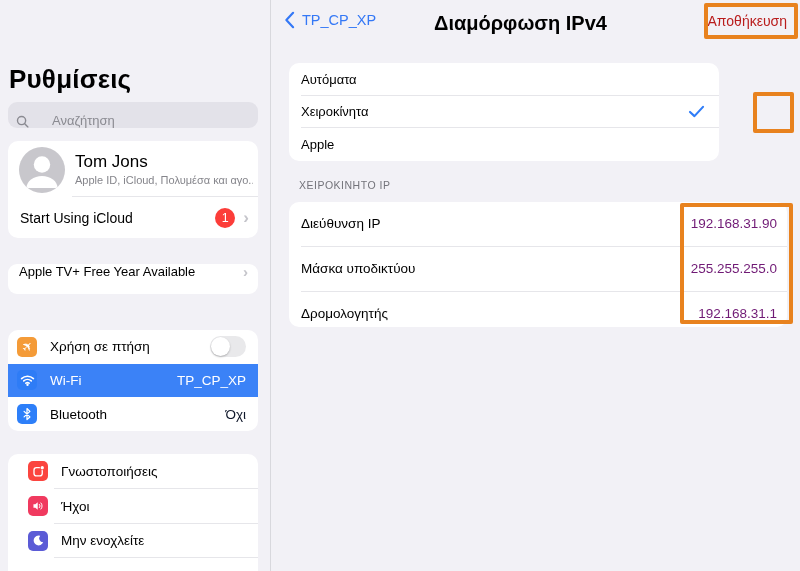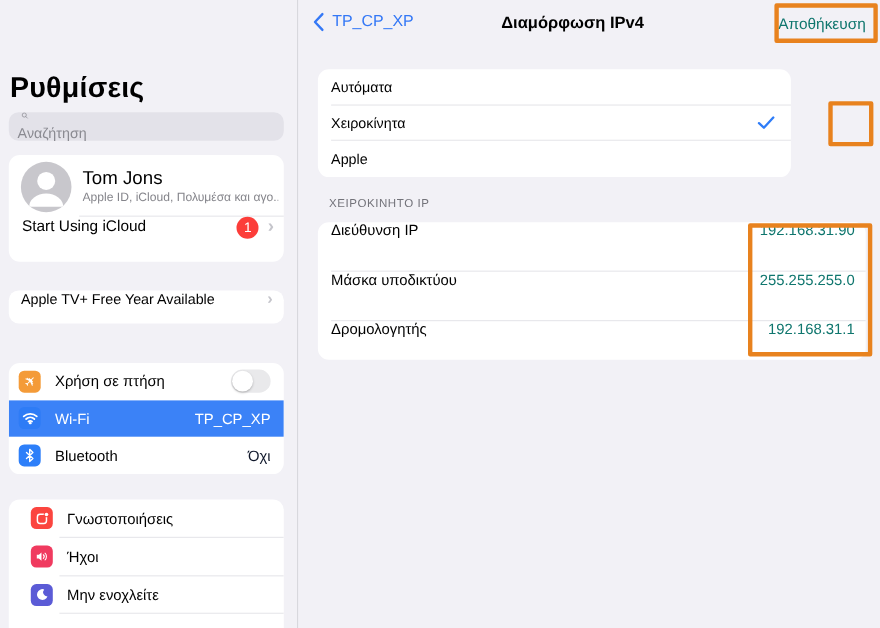--- a/index.html
+++ b/index.html
@@ -10,32 +10,32 @@
   }
   .abs { position:absolute; }
   .card { position:absolute; background:#fff; border-radius:10px; }
   .chev { color:#C5C5CB; font-size:17px; font-weight:700; line-height:1; }
 
   
   #sidebar { position:absolute; left:0; top:0; width:270px; height:571px;margin-top:24px; }
   #sb-title { left:9px; top:40px; font-size:26px; font-weight:700; letter-spacing:.2px; }
   #search {
     left:8px; top:78px; width:250px; height:26px; background:#E3E2E9;
-    border-radius:9px; display:flex; align-items:flex-start; padding:0 8px; gap:5px;
-    color:#8A8A91; font-size:13px; position:absolute;flex-direction:column;
+    border-radius:9px; display:flex; align-items:flex-end; padding:0 8px; gap:23px;
+    color:#8A8A91; font-size:13px; position:absolute;
   }
   #profile-card { left:8px; top:117px; width:250px; height:97px; }
   .avatar { position:absolute; left:11px; top:6px; width:46px; height:46px;
     border-radius:50%; background:#C8C7CC; overflow:hidden; }
   .pname { position:absolute; left:67px; top:11px; font-size:17px; }
   .psub  { position:absolute; left:67px; top:33px; font-size:11px; color:#85858B;
     width:178px; white-space:nowrap; overflow:hidden; }
   .hline { position:absolute; height:1px; background:#E6E6EA; }
   #icloud-row { position:absolute; left:0; right:0; top:56px; bottom:0;
-    display:flex; align-items:flex-start; padding:0 9px 0 12px; font-size:14px; }
+    display:flex; align-items:center; padding:0 9px 0 12px; font-size:14px; }
   .badge { margin-left:auto; width:20px; height:20px; border-radius:50%;
     background:var(--badge-red,#FC3D39); color:#fff; font-size:12.5px;
     display:flex; align-items:center; justify-content:center; }
   #icloud-row .chev { margin-left:8px; }
 
   #promo-card { left:8px; top:240px; width:250px; height:30px; border-radius:9px;
     display:flex; align-items:flex-start; padding:0 10px 0 11px; font-size:13px; }
   #promo-card .chev { margin-left:auto; font-size:15px; }
 
   #group1 { left:8px; top:306px; width:250px; height:101px; overflow:hidden; }
@@ -62,34 +62,34 @@
   .knob { position:absolute; left:1px; top:1px; width:19px; height:19px;
     border-radius:50%; background:#fff; box-shadow:0 1px 2px rgba(0,0,0,.25); }
   .g2sep { left:46px; right:0; bottom:0; }
 
   
   #detail { position:absolute; left:270px; top:0; width:530px; height:571px;
     border-left:1px solid #D8D8DD; }
   #back { position:absolute; left:13px; top:11px; display:flex; align-items:center;
     gap:7px; color:var(--accent-blue,#3478F6); font-size:14.5px; }
   #nav-title { position:absolute; left:0; right:30px; top:12px; text-align:center;
-    font-size:15px; font-weight:700; }
-  #save-btn { position:absolute; right:13px; top:13px; font-size:14px; color:#0f766e;
+    font-size:20px; font-weight:700; }
+  #save-btn { position:absolute; right:13px; top:13px; font-size:14px; color:#b91c1c;
     background:none; border:none; font-family:inherit; }
   #options-card { left:18px; top:63px; width:430px; height:98px; }
   .opt-row { height:32.66px; display:flex; align-items:center;
     padding:0 14px 0 12px; position:relative; font-size:13px; }
   .opt-sep { left:12px; right:0; bottom:0; }
   .checkwrap { margin-left:auto; display:flex; }
   #section-header { position:absolute; left:28px; top:179px; font-size:10.5px;
     color:#73737A; letter-spacing:.5px; }
   #manual-card { left:18px; top:202px; width:498px; height:125px; }
-  .man-row { height:45px; display:flex; align-items:flex-start;
+  .man-row { height:45px; display:flex; align-items:flex-end;
     padding:0 10px 16px 12px; position:relative; font-size:13.5px; }
-  .man-row .mval { margin-left:auto; font-size:13.5px; color:#0f766e; }
+  .man-row .mval { margin-left:auto; font-size:13.5px; color:#701a75; }
   .man-sep { left:12px; right:0; bottom:0; }
 
   
   .ann { position:absolute; border:4px solid var(--annotation-orange,#E8821E);
     border-radius:2px; z-index:5; pointer-events:none; }
   #ann-save   { left:433px; top:3px;   width:94px;  height:36px; }
   #ann-check  { left:482px; top:92px;  width:41px;  height:41px; }
   #ann-values { left:409px; top:203px; width:113px; height:121px; }
 </style>
 </head>

